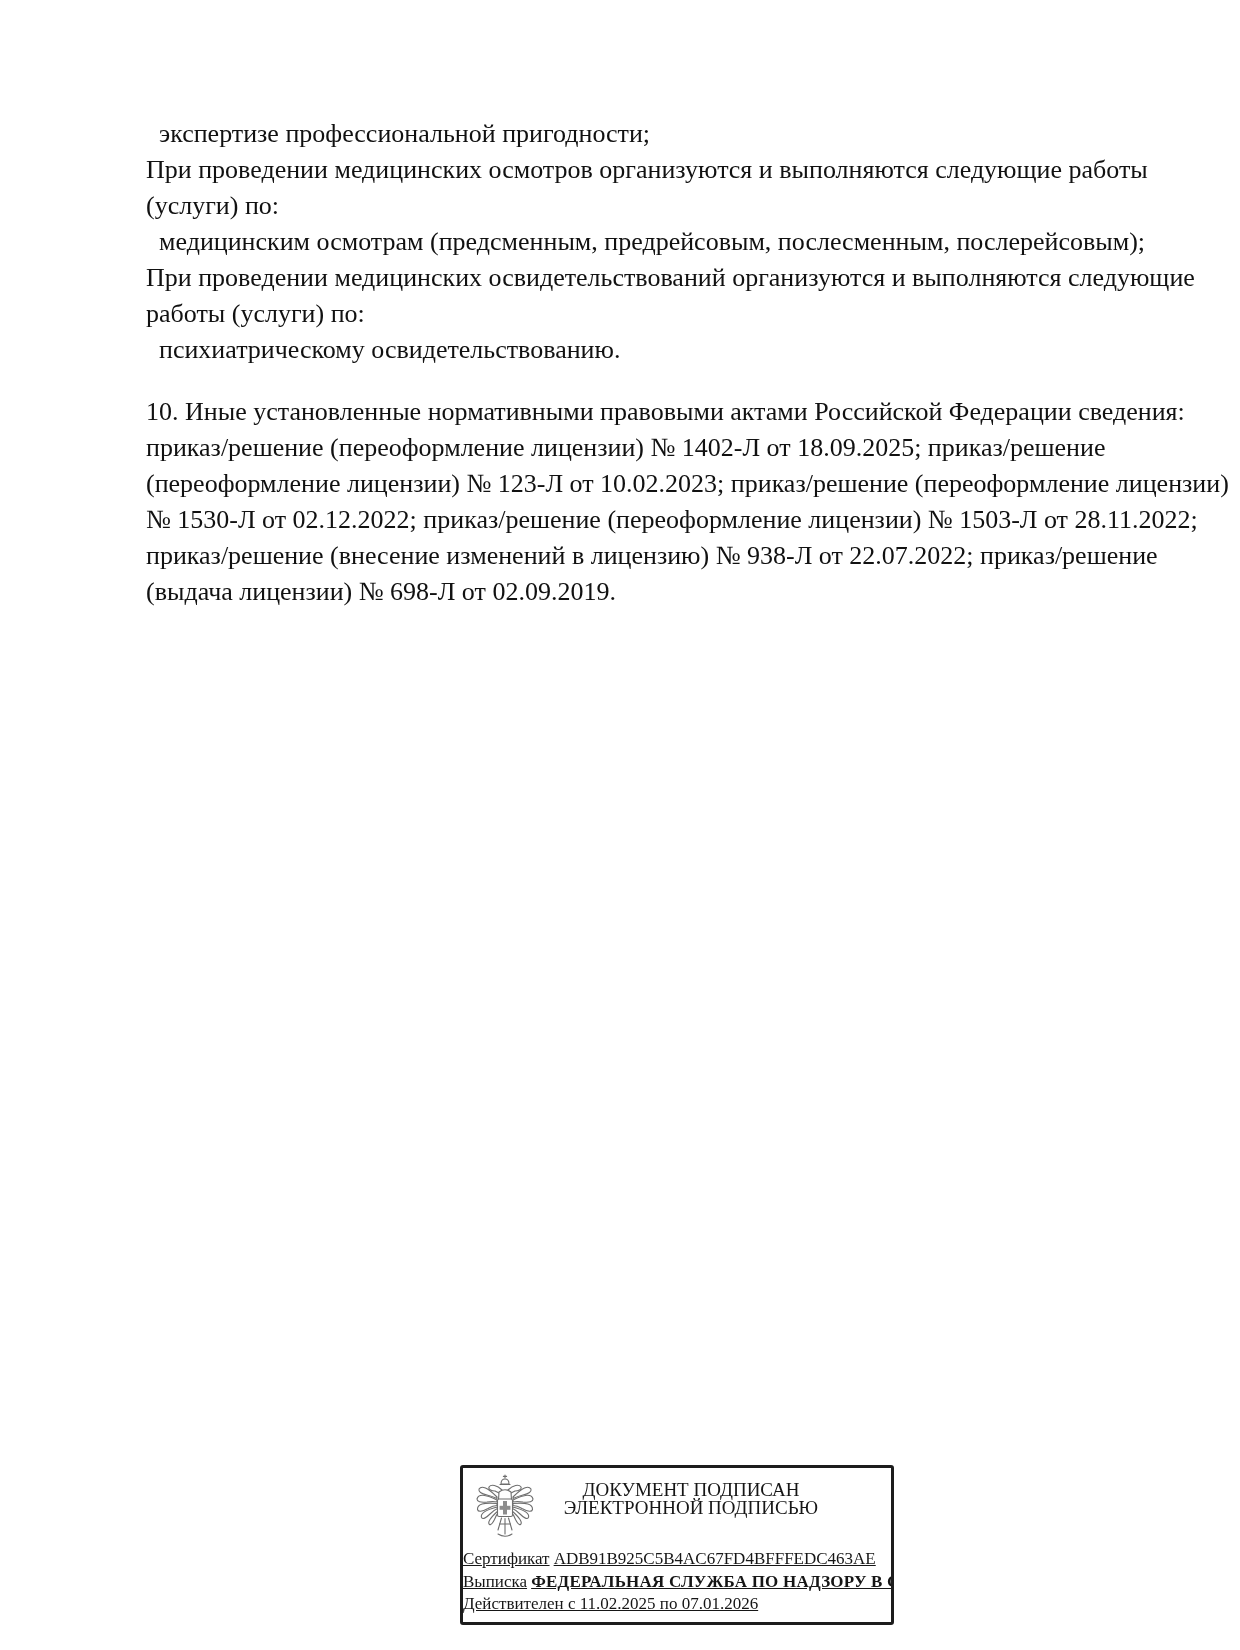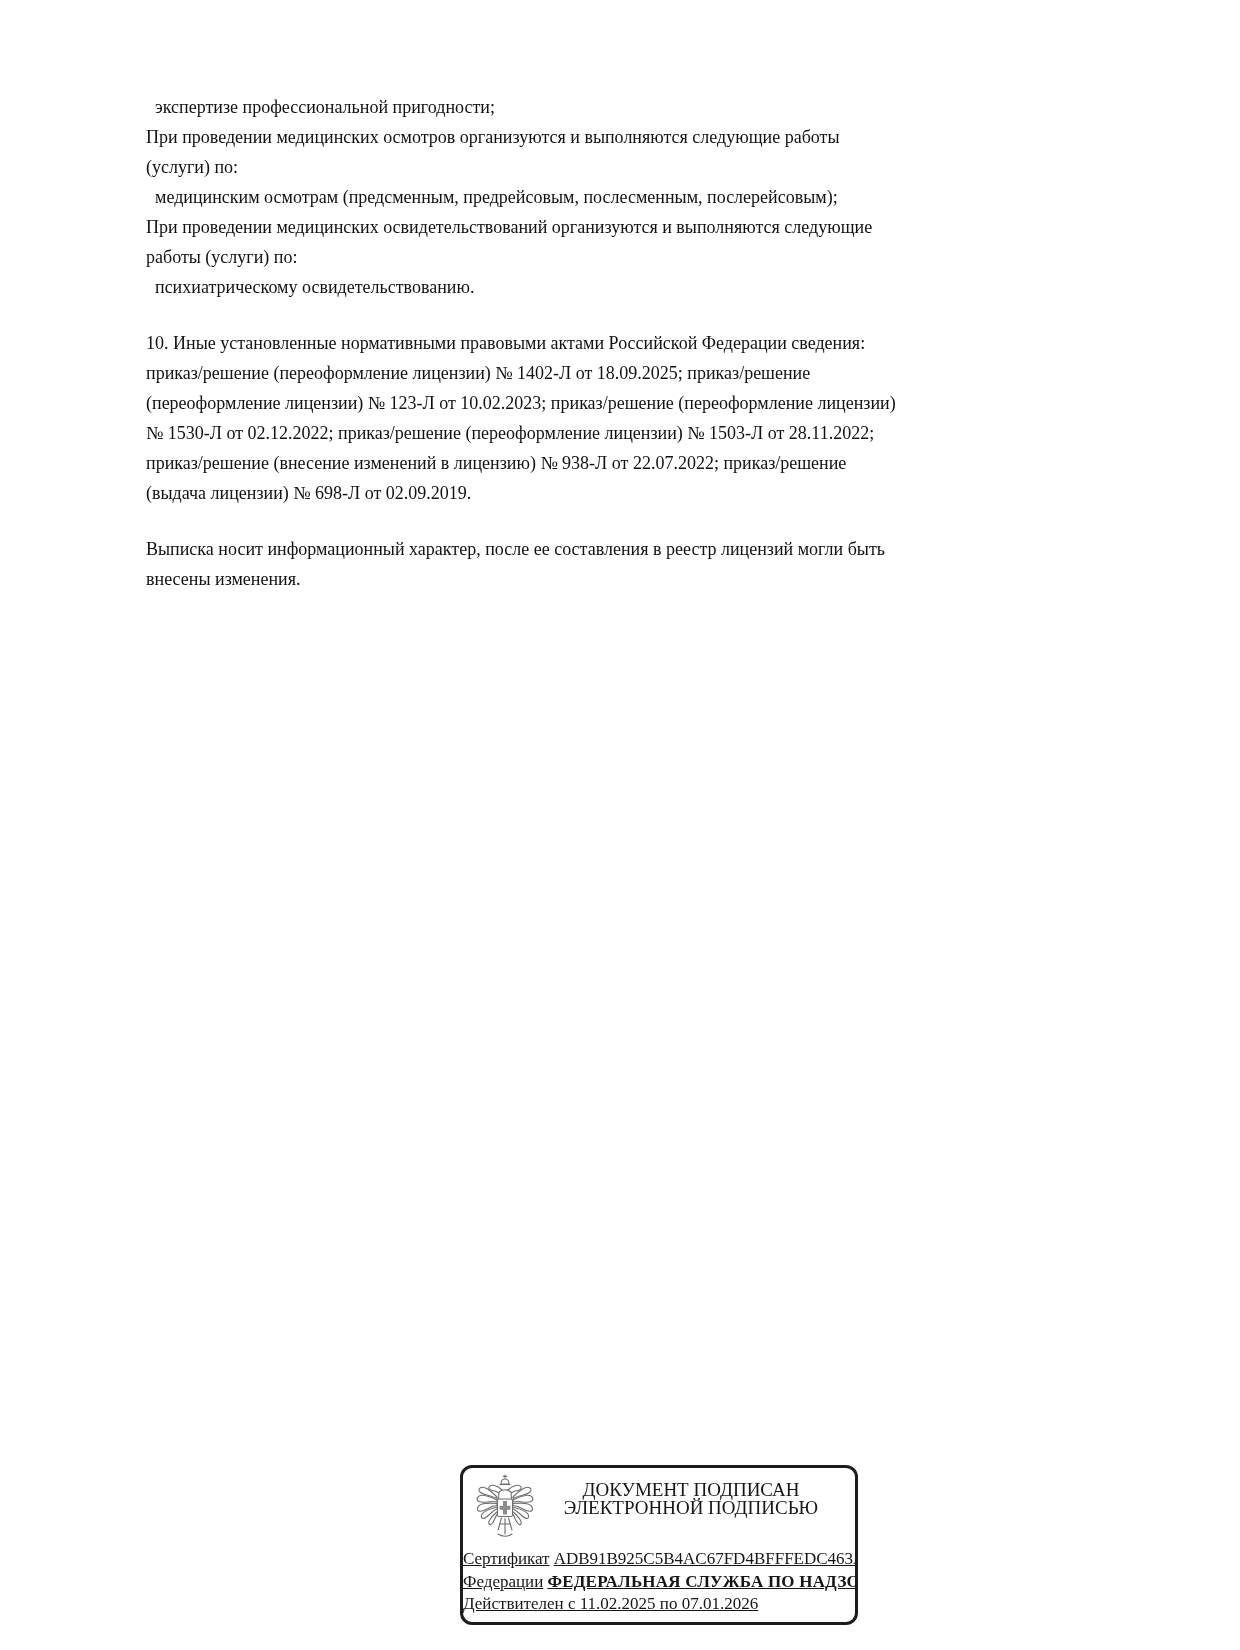--- a/index.html
+++ b/index.html
@@ -9,38 +9,39 @@
     color:#111111;
     font-family:"Liberation Serif", serif;
     position:relative;
     overflow:hidden;
   }
   .page { position:absolute; inset:0; background:#ffffff; }
 
   
   .doc-text {
     position:absolute;
-    left:146px; top:92px;
-    font-size:18px;
-    line-height:30px;
+    left:146px; top:116px;
+    font-size:26px;
+    line-height:36px;
   }
   .doc-text p {
     margin:0 0 26px 0;
     white-space:pre; 
   }
 
   
   .stamp {
     position:absolute;
     left:460px; top:1465px;
     width:392px; height:154px;
     border:3px solid #1c1c1c;
-    border-radius:12px;
+    border-radius:3px;
     background:#ffffff;
     overflow:hidden; 
+    padding-left:36px;
   }
   .emblem {
     position:absolute;
     left:12px; top:6px;
     width:60px; height:68px;
   }
   .stamp-title {
     position:absolute;
     left:72px; top:13px; width:312px;
     text-align:center;
@@ -73,22 +74,20 @@
   медицинским осмотрам (предсменным, предрейсовым, послесменным, послерейсовым);
 При проведении медицинских освидетельствований организуются и выполняются следующие
 работы (услуги) по:
   психиатрическому освидетельствованию.</p>
     <p>10. Иные установленные нормативными правовыми актами Российской Федерации сведения:
 приказ/решение (переоформление лицензии) № 1402-Л от 18.09.2025; приказ/решение
 (переоформление лицензии) № 123-Л от 10.02.2023; приказ/решение (переоформление лицензии)
 № 1530-Л от 02.12.2022; приказ/решение (переоформление лицензии) № 1503-Л от 28.11.2022;
 приказ/решение (внесение изменений в лицензию) № 938-Л от 22.07.2022; приказ/решение
 (выдача лицензии) № 698-Л от 02.09.2019.</p>
-    <p>Выписка носит информационный характер, после ее составления в реестр лицензий могли быть
-внесены изменения.</p>
   </div>
 
   <div class="stamp">
 
     <svg class="emblem" viewBox="0 0 60 68" xmlns="http://www.w3.org/2000/svg">
       <g stroke="#6e6e6e" stroke-width="1.1" fill="none" stroke-linecap="round" stroke-linejoin="round">
 
         <path d="M30 1 v3 M28.4 2.4 h3.2"></path>
         <path d="M26 10 q0-5 4-5 q4 0 4 5 z" fill="#ffffff"></path>
         <path d="M25 10.5 h10"></path>
@@ -124,21 +123,21 @@
     </svg>
 
     <div class="stamp-title">ДОКУМЕНТ ПОДПИСАН
 ЭЛЕКТРОННОЙ ПОДПИСЬЮ</div>
 
     <div class="stamp-info">
       <div>
         <span class="lbl">Сертификат</span><span>ADB91B925C5B4AC67FD4BFFFEDC463AE</span>
       </div>
       <div>
-        <span class="lbl">Федерации</span><span class="owner-name">ФЕДЕРАЛЬНАЯ СЛУЖБА ПО НАДЗОРУ В СФ</span>
+        <span class="lbl">Выписка</span><span class="owner-name">ФЕДЕРАЛЬНАЯ СЛУЖБА ПО НАДЗОРУ В СФ</span>
       </div>
       <div>
         <span>Действителен с 11.02.2025 по 07.01.2026</span>
       </div>
     </div>
 
   </div>
 
 </div>
 

